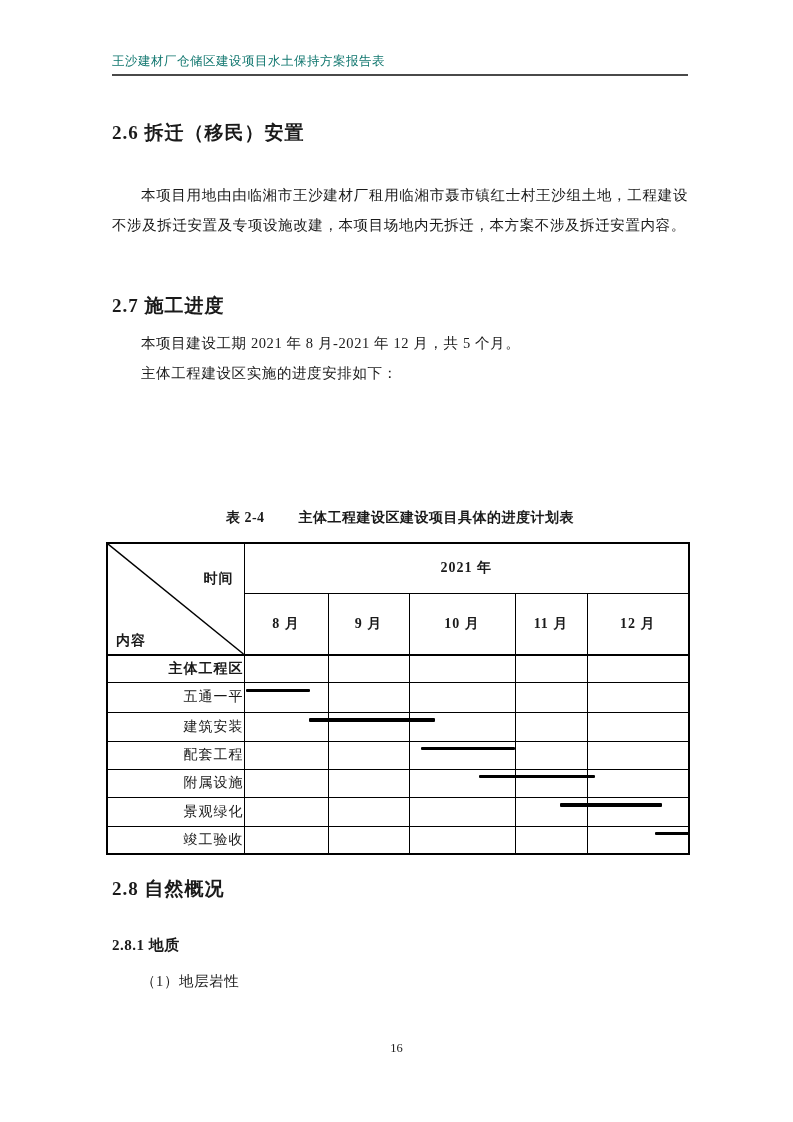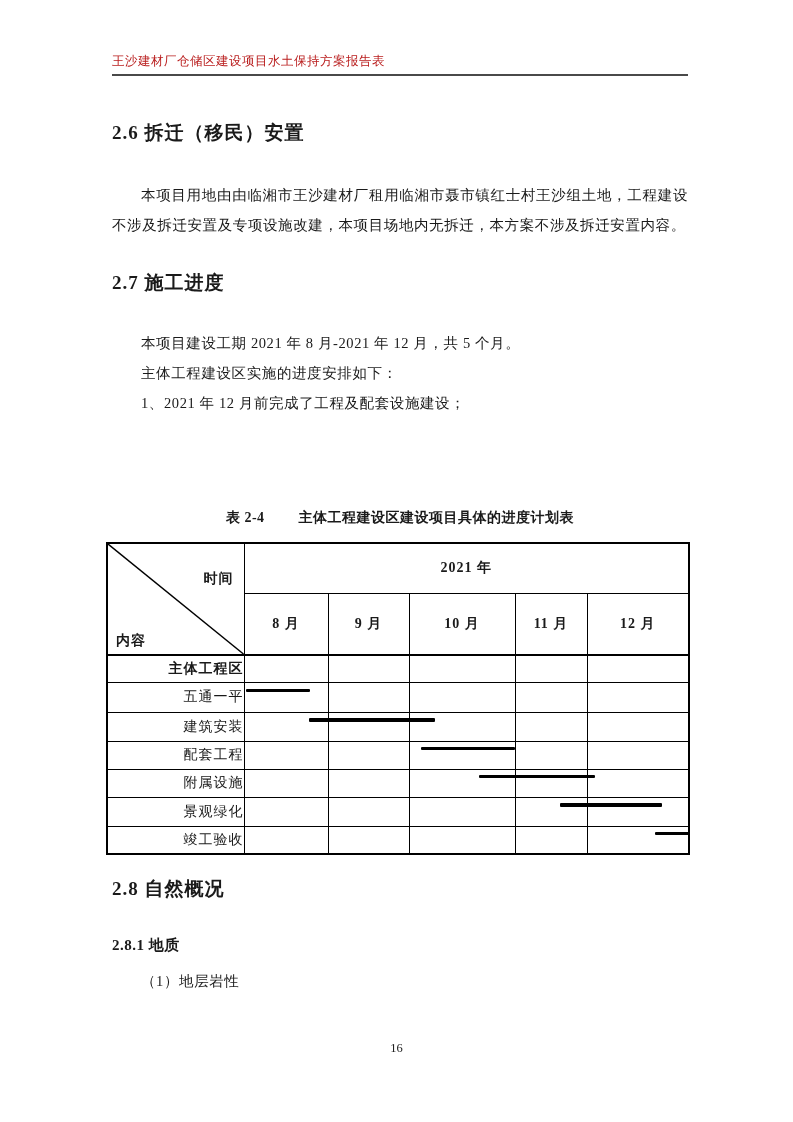--- a/index.html
+++ b/index.html
@@ -5,21 +5,21 @@
   html,body{margin:0;padding:0;}
   body{
     width:793px;height:1122px;background:#ffffff;position:relative;
     font-family:"Liberation Serif","DejaVu Serif",serif;
     color:#1a1a1a;overflow:hidden;
   }
   .abs{position:absolute;}
   
   .doc-header{
     left:112px;top:53px;width:576px;height:21px;
-    font-size:12.5px;letter-spacing:.5px;color:#b91c1c;
+    font-size:12.5px;letter-spacing:.5px;color:#0f766e;
     border-bottom:2.5px solid #4a4a4a;
   }
   
   .h-big{font-size:19px;font-weight:bold;line-height:26px;letter-spacing:1px;}
   .h-sub{font-size:15px;font-weight:bold;line-height:22px;letter-spacing:.5px;}
   
   .para{
     left:112px;width:576px;font-size:14.5px;line-height:30px;
     text-align:justify;letter-spacing:.6px;
   }
@@ -52,25 +52,24 @@
 </head>
 <body>
 
 <div class="abs doc-header">
   <span>王沙建材厂仓储区建设项目水土保持方案报告表</span>
 </div>
 
 <div class="abs h-big" style="left:112px;top:120px;">2.6 拆迁（移民）安置</div>
 <div class="abs para indent" style="top:180px;">本项目用地由由临湘市王沙建材厂租用临湘市聂市镇红士村王沙组土地，工程建设不涉及拆迁安置及专项设施改建，本项目场地内无拆迁，本方案不涉及拆迁安置内容。</div>
 
-<div class="abs h-big" style="left:112px;top:270px;text-align:right;">2.7 施工进度</div>
+<div class="abs h-big" style="left:112px;top:293px;text-align:right;">2.7 施工进度</div>
 <div class="abs para line-block" style="top:328px;" id="s27-lines">
     <div>本项目建设工期 2021 年 8 月-2021 年 12 月，共 5 个月。</div>
     <div>主体工程建设区实施的进度安排如下：</div>
-    <div>1、2021 年 12 月前完成了工程及配套设施建设；</div>
   </div>
 
 <div class="abs tbl-caption">
   <span class="cap-label">表 2-4</span><span>主体工程建设区建设项目具体的进度计划表</span>
 </div>
 
 <div class="abs tbl-wrap" id="tbl-wrap">
   <table class="gantt" id="gantt-table">
     <colgroup>
       <col style="width:137px">

